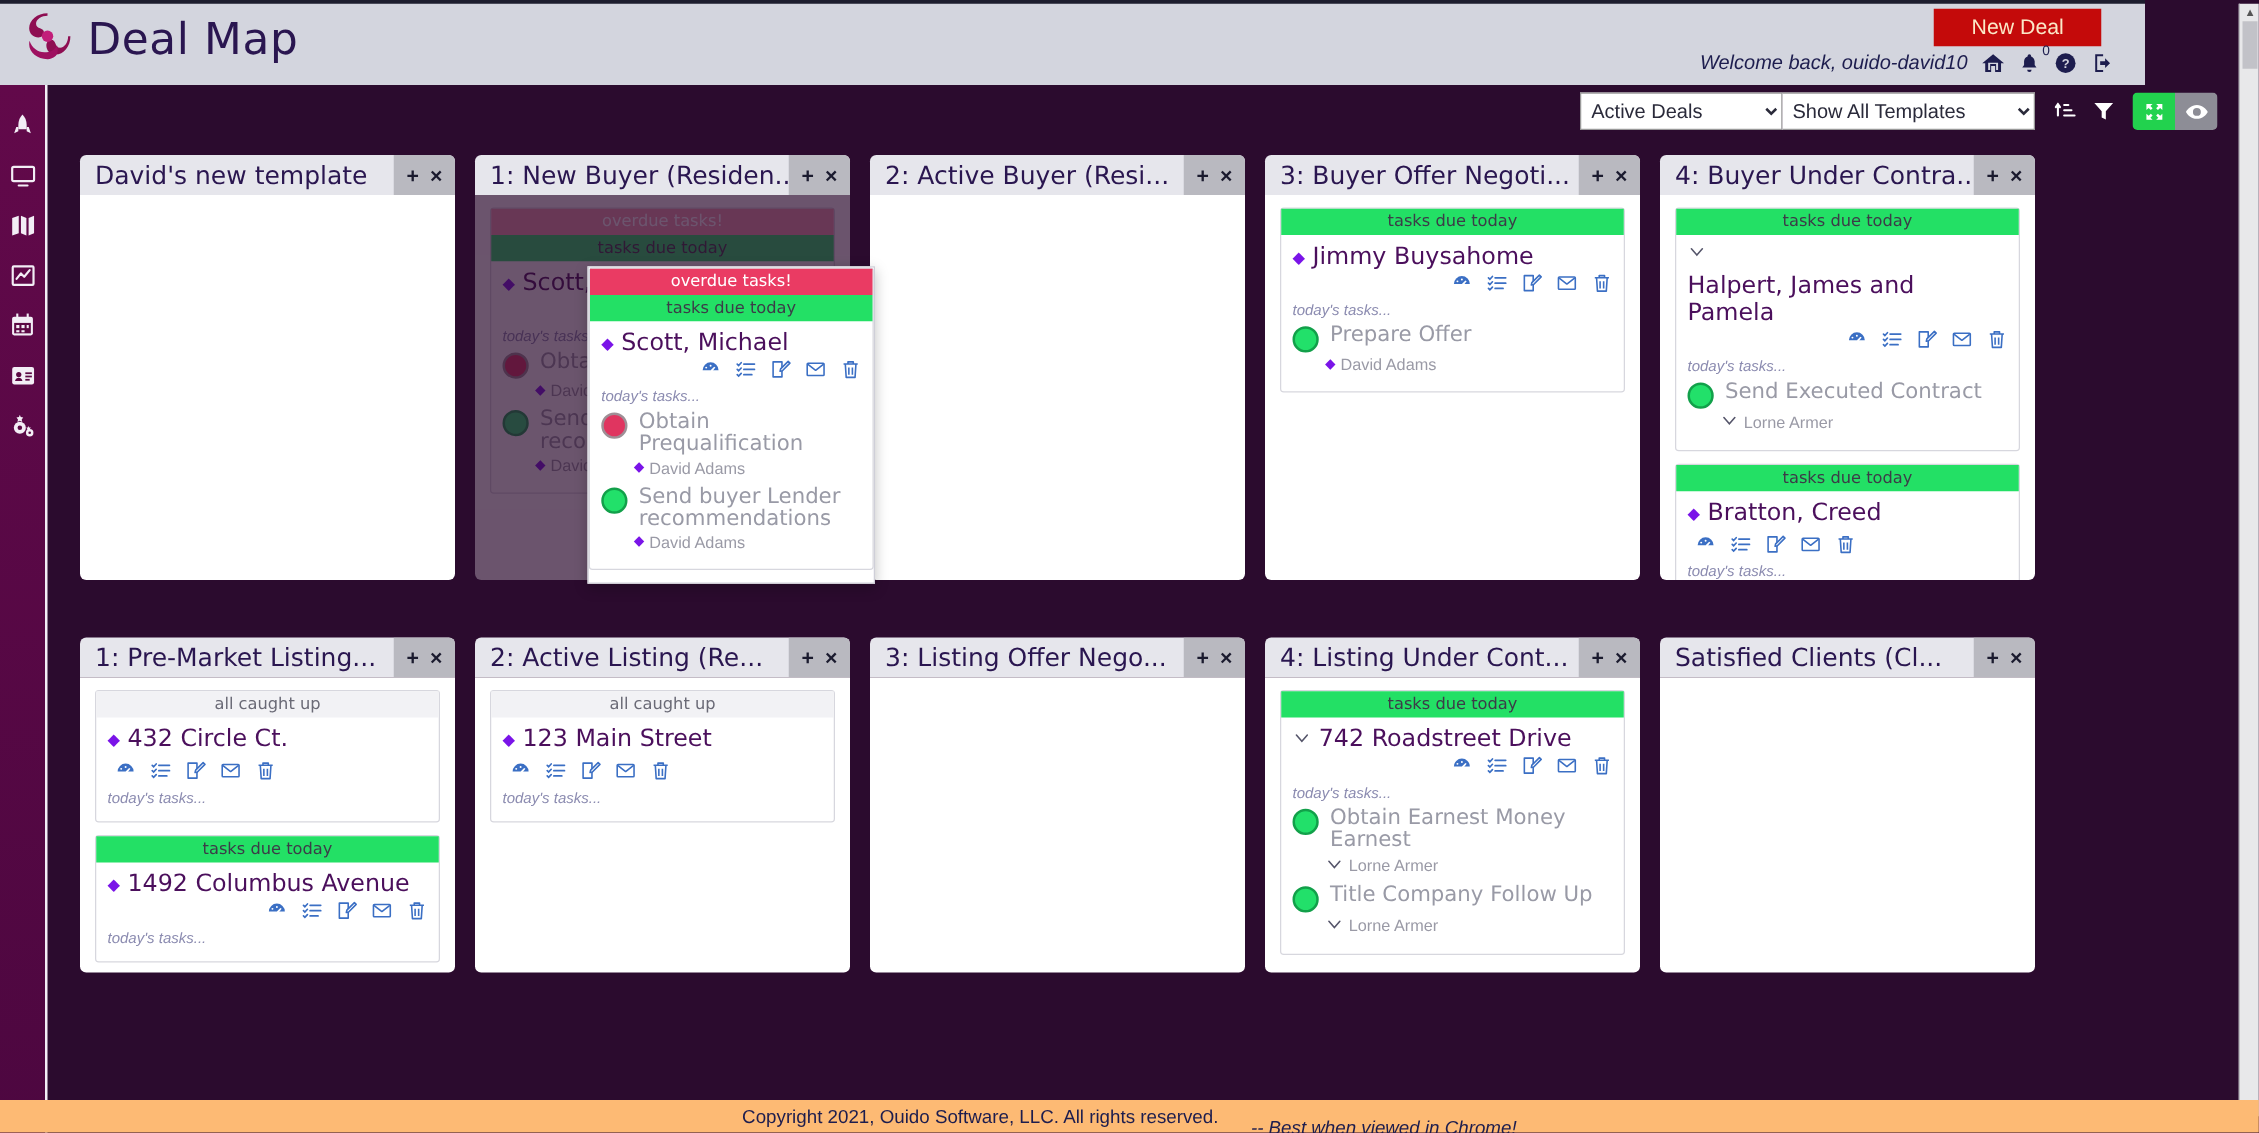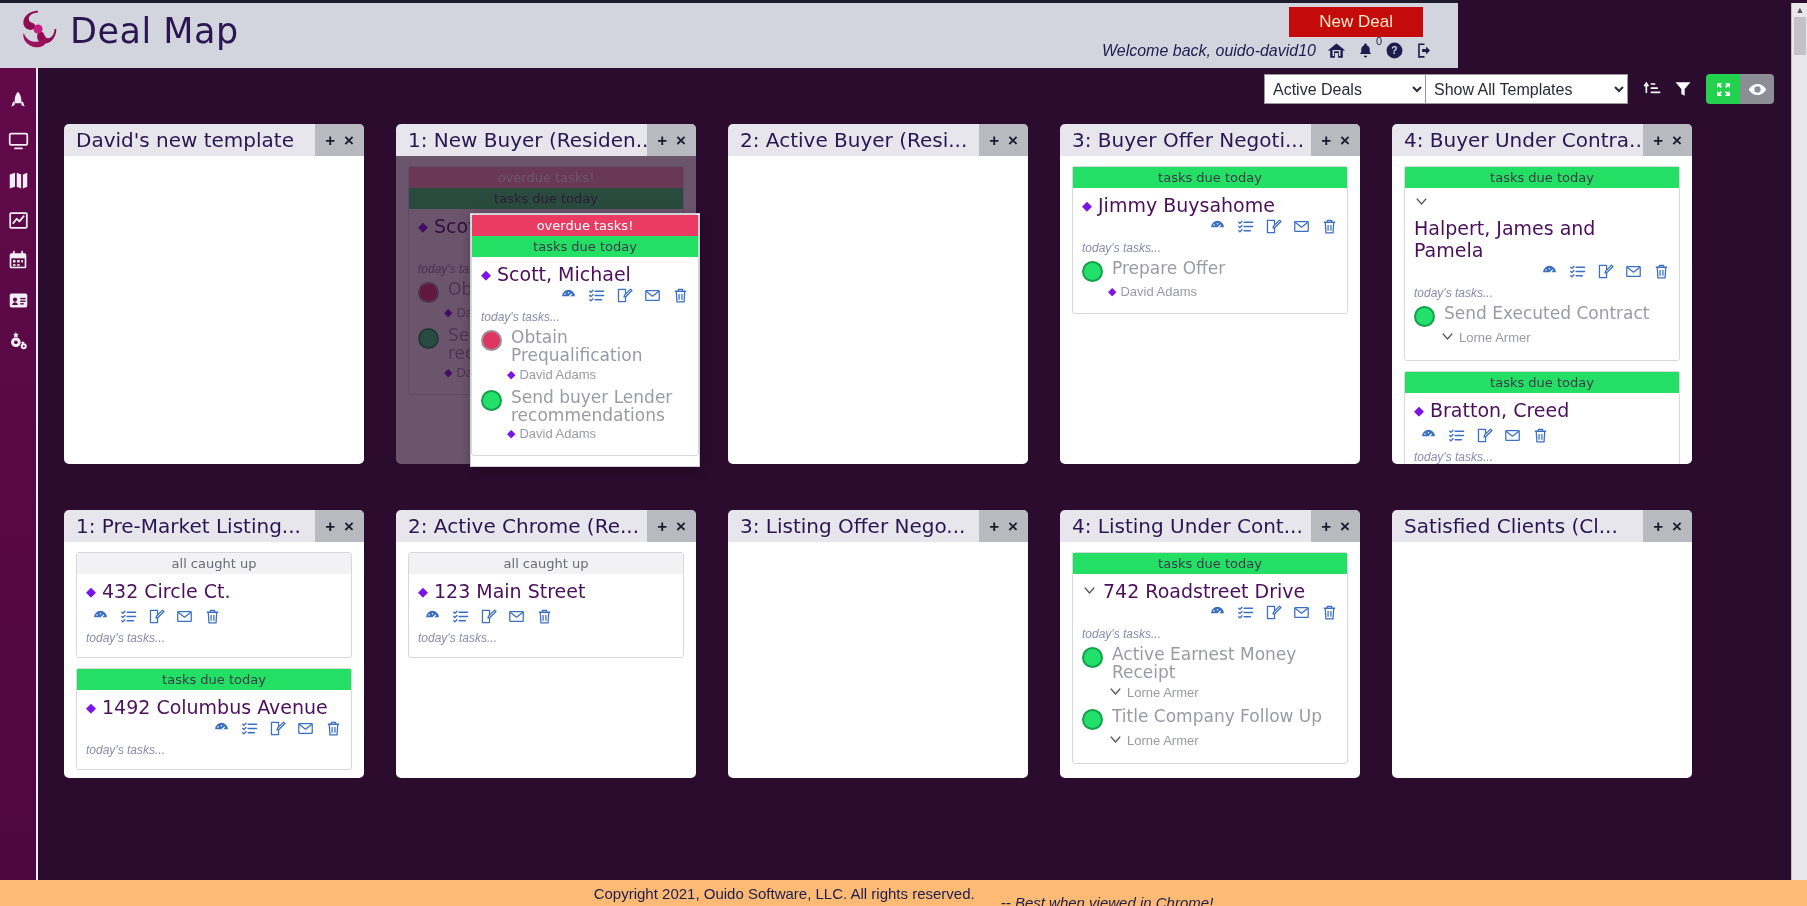--- a/index.html
+++ b/index.html
@@ -5,21 +5,21 @@
   * { box-sizing: border-box; margin: 0; padding: 0; }
   html, body {
     width: 1807px; height: 906px;
     font-family: "Liberation Sans", sans-serif;
     background: #2b0b2e;
     overflow: hidden;
   }
 
   
   .topbar {
-    position: absolute; top: 0; left: 0; width: 1458px; height: 68px;
+    position: absolute; top: 0; left: 0; width: 1716px; height: 68px;
     background: #d3d5de;
     border-top: 3px solid #1d1d2e;
     display: block;
   }
   .brand {
     position: absolute; left: 16px; top: 4px;
     display: flex; align-items: center; gap: 10px;
   }
   .logo-spiral { width: 44px; height: 44px; }
   .brand-title {
@@ -91,21 +91,21 @@
   #tpl-scope  { width: 202px; border-left: none; }
   .tool-icons { display:flex; align-items:center; gap: 0; margin-left: 10px; }
   .tb-ico { width: 30px; height: 30px; display:flex; align-items:center; justify-content:center; cursor:pointer; }
   .tb-grp { display:flex; border-radius: 4px; overflow:hidden; margin-left: 8px;}
   .tb-grp .tb-ico { width: 34px; height: 30px; }
   .tb-grp .on  { background: #22d24e; }
   .tb-grp .off { background: #8d8d96; }
 
   
   .board { position: absolute; left: 40px; top: 112px; right: 17px; bottom: 26px; overflow: hidden; }
-  .row { display: flex; gap: 32px; padding: 12px 24px; margin-bottom: 22px; }
+  .row { display: flex; gap: 16px; padding: 12px 24px; margin-bottom: 22px; }
   .col { width: 300px; flex: 0 0 300px; }
   .col-head {
     height: 32px; background: #e6e6ec; border-radius: 5px 5px 0 0;
     display: flex; align-items: center; justify-content: space-between;
     padding-left: 12px; overflow: hidden;
   }
   .col-title {
     font-size: 20px; color: #2a1650; white-space: nowrap; overflow: hidden;
     font-family: "DejaVu Sans", sans-serif;
   }
@@ -695,21 +695,21 @@
                   </svg>
                 </span>
               </div>
               <div class="todays">today's tasks...</div>
             </div>
           </div>
         </div>
       </div>
       <div class="col">
         <div class="col-head">
-          <span class="col-title">2: Active Chrome (Re...</span>
+          <span class="col-title">2: Active Listing (Re...</span>
           <span class="col-actions">
             <span>+</span>
             <span>×</span>
           </span>
         </div>
         <div class="col-body short">
           <div class="card">
             <div class="card-banner bn-caught">all caught up</div>
             <div class="card-body">
               <div class="deal-name-row">
@@ -813,21 +813,21 @@
                 <span class="ci">
                   <svg width="17" height="17" viewBox="0 0 24 24" fill="none" stroke="#3b6fc4" stroke-width="1.8" stroke-linejoin="round">
                     <path d="M4 6h16M9 6V3.5h6V6M6 6l1 15h10l1-15"></path>
                     <path d="M10 10v8M14 10v8"></path>
                   </svg>
                 </span>
               </div>
               <div class="todays">today's tasks...</div>
               <div class="task">
                 <span class="bullet b-green"></span>
-                <span class="task-name">Active Earnest Money Receipt</span>
+                <span class="task-name">Obtain Earnest Money Earnest</span>
               </div>
               <div class="assignee">
                 <span class="chev"><svg width="15" height="15" viewBox="0 0 24 24" fill="none" stroke="#55556a" stroke-width="2" stroke-linecap="round">
                     <path d="M5 8l7 8 7-8"></path>
                   </svg></span>
                 <span>Lorne Armer</span>
               </div>
               <div class="task">
                 <span class="bullet b-green"></span>
                 <span class="task-name">Title Company Follow Up</span>

